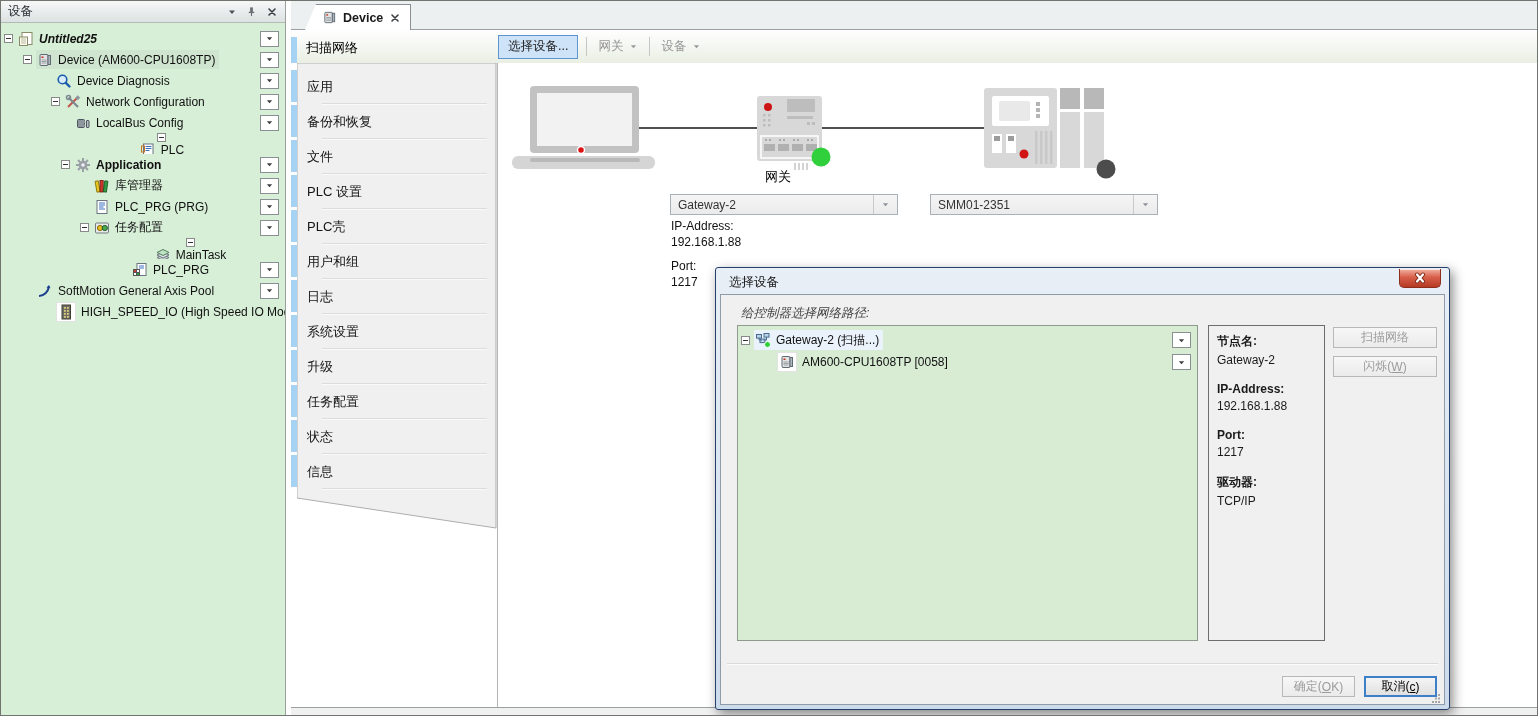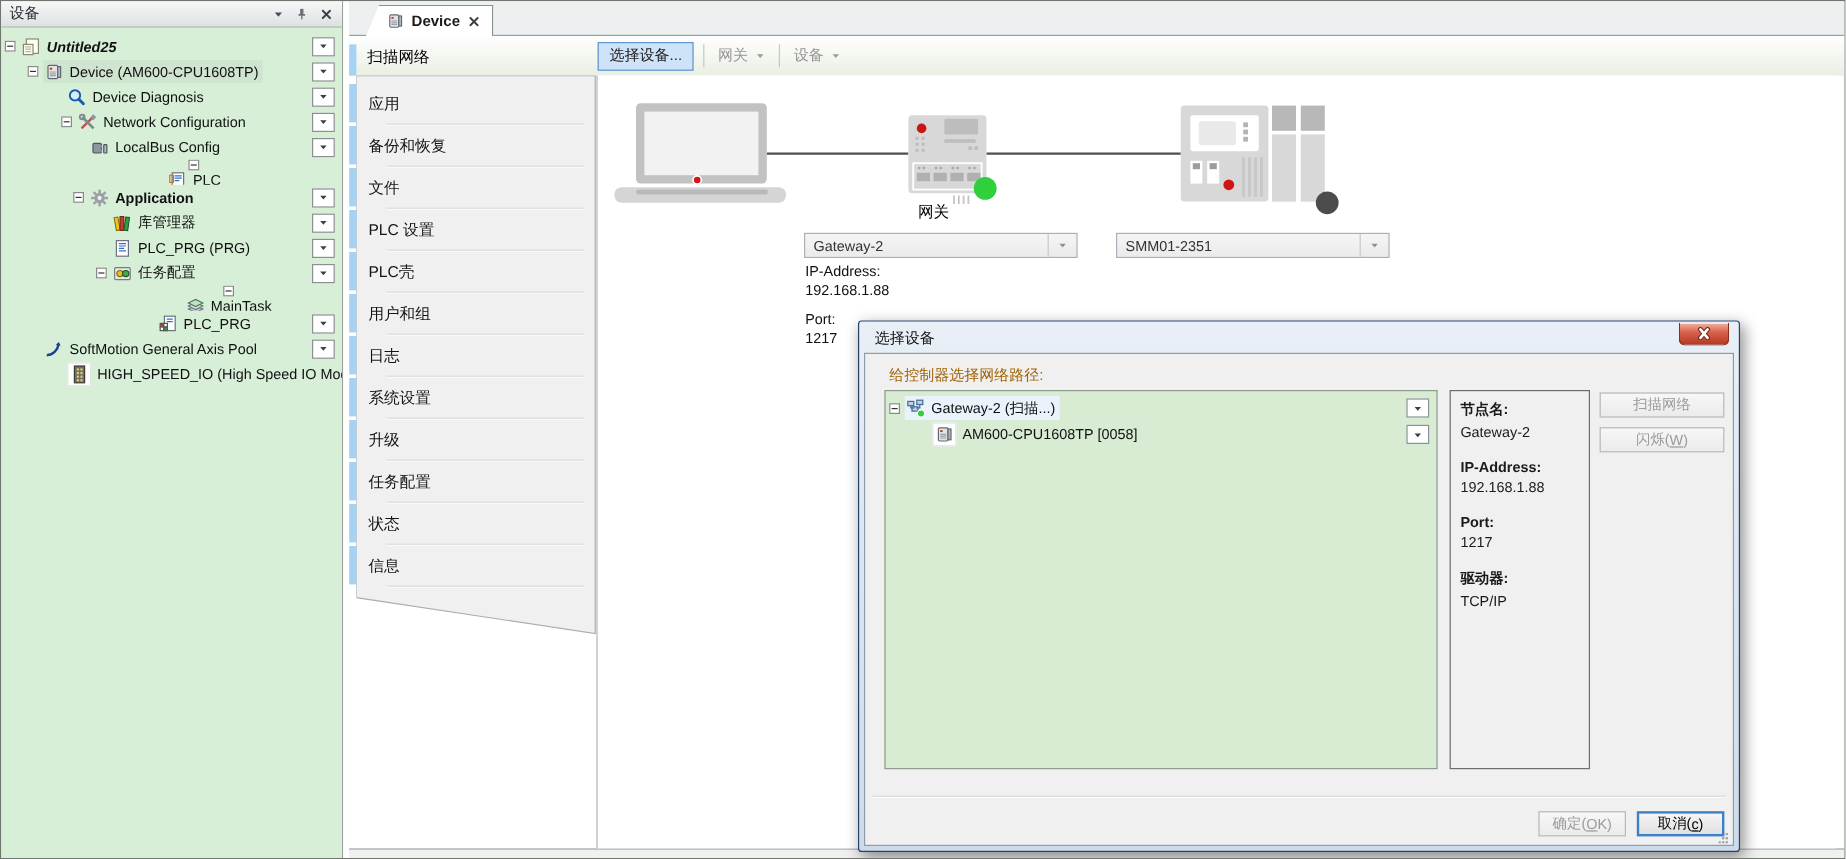--- a/index.html
+++ b/index.html
@@ -76,21 +76,21 @@
   
   .dialog { position:absolute; left:714px; top:266px; width:735px; height:443px;
             background:linear-gradient(#e8eff7,#ccdbec); border:1px solid #24406b; border-radius:3px;
             box-shadow:3px 4px 12px rgba(0,0,0,.45); }
   .dlg-title { position:absolute; top:0; left:0; right:0; height:26px; padding:6px 13px; font-size:12.5px; color:#151515; }
   .dlg-close { position:absolute; top:1px; right:8px; width:42px; height:19px;
                background:linear-gradient(#f2b4a4,#d8604a 45%,#b63a23);
                border:1px solid #8c2e1c; border-top:none; border-radius:0 0 5px 5px;
                box-shadow:inset 0 1px 0 rgba(255,255,255,.65); display:flex; align-items:center; justify-content:center; }
   .dlg-body { position:absolute; left:4px; right:4px; top:26px; bottom:4px; background:#f0f0f0; border:1px solid #8f9ba8; }
-  .dlg-instruction { position:absolute; left:20px; top:10px; font-size:12.5px; color:#a16207; }
+  .dlg-instruction { position:absolute; left:20px; top:10px; font-size:12.5px; color:#404040;font-style:italic; }
   .dlg-tree { position:absolute; left:16px; top:30px; width:461px; height:316px; background:#d8ecd4;
               border:1px solid #8e9a8e; padding-top:3px; }
   .d-row { height:22px; display:flex; align-items:center; padding-left:6px; font-size:12px; white-space:nowrap; }
   .d-row .row-body { height:20px; }
   .d-row.selected .row-body { background:#eaf3fb; }
   .dlg-info { position:absolute; left:487px; top:30px; width:117px; height:316px; background:#f0f0f0;
               border:1px solid #6d6d6d; padding:7px 8px; font-size:12px; overflow:hidden; }
   .pair { margin-bottom:15px; }
   .pair .lbl { font-weight:bold; margin-bottom:3px; }
   .btn { display:flex; align-items:center; justify-content:center; font-size:12px; border-radius:0; cursor:default; }

